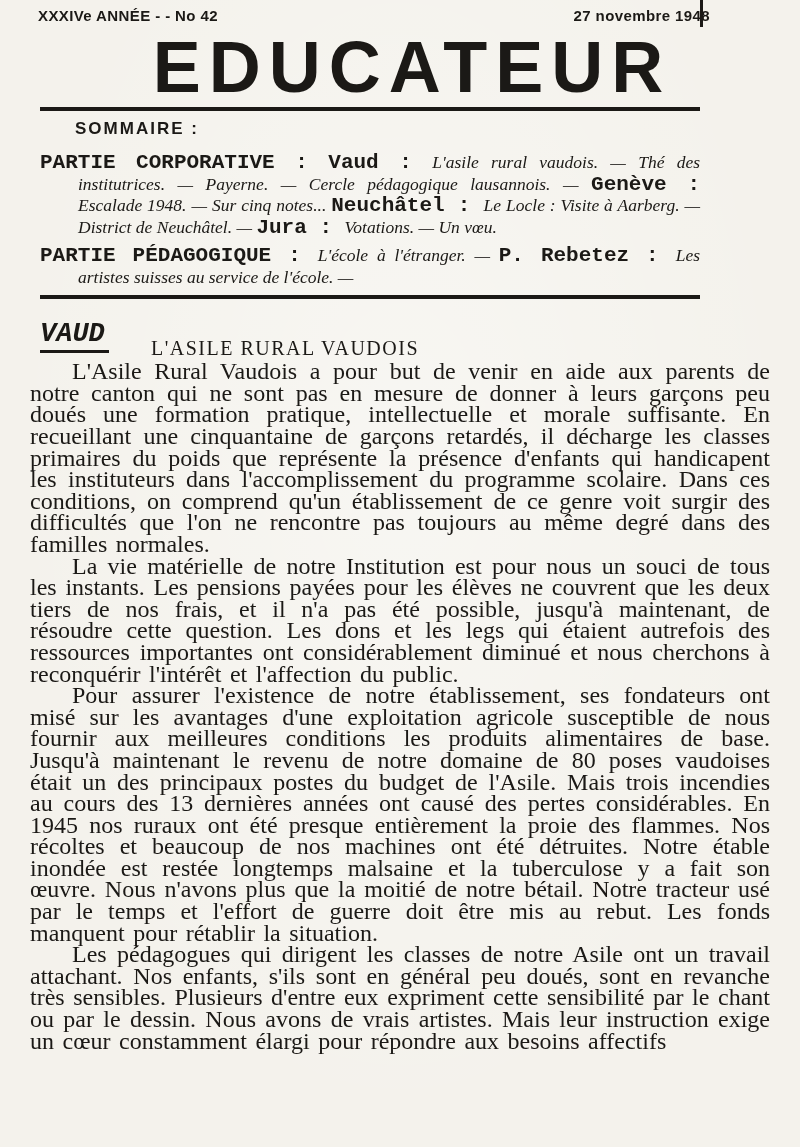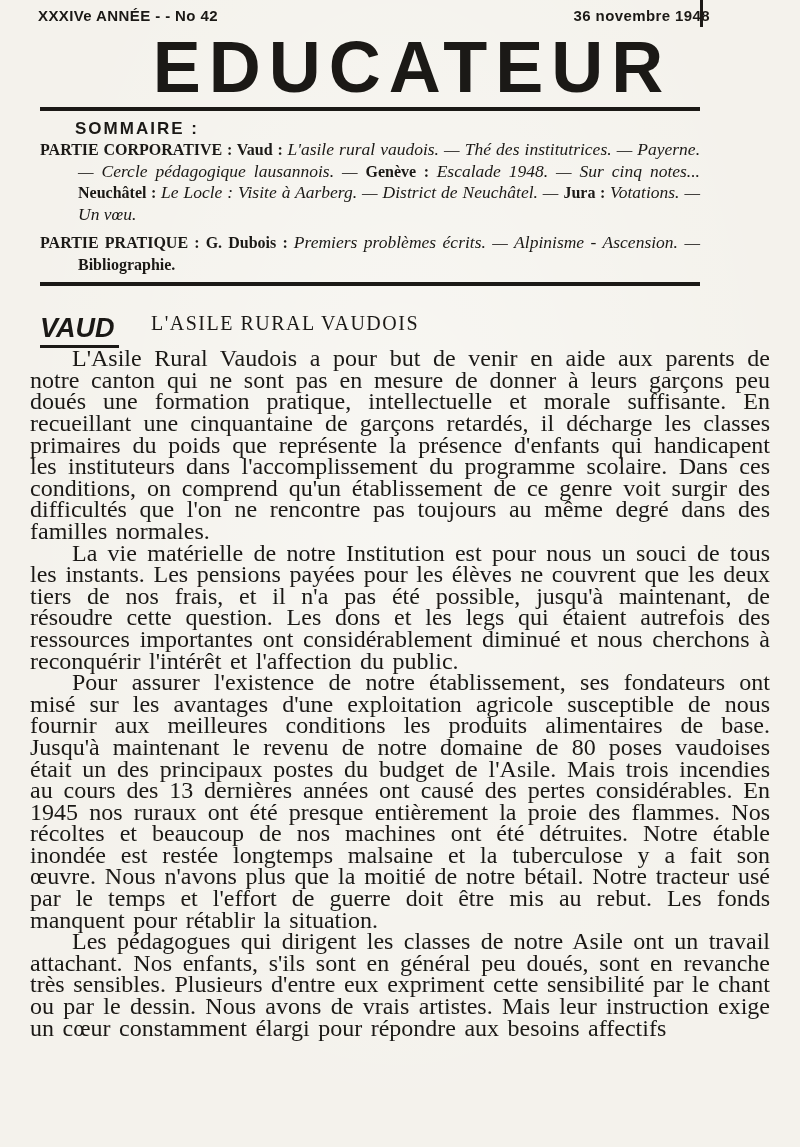--- a/index.html
+++ b/index.html
@@ -63,66 +63,66 @@
   }
   
   .sommaire{
     margin:8px 100px 7px 40px;
   }
   .sommaire-label{
     font-family:"Liberation Sans", sans-serif;
     font-weight:bold;
     font-size:17px;
     letter-spacing:2px;
-    margin:2px 0 0 35px;
+    margin:2px 0 13px 35px;
   }
   .sommaire-entry{
     padding-left:38px;
     text-indent:-38px;
     font-size:17.5px;
     line-height:21.5px;
     margin-bottom:7px;
     text-align:justify;
   }
   .sommaire-entry .bold{
-    font-family:Liberation Serif, serif;
+    font-family:Liberation Mono, monospace;
     font-weight:bold;
-    font-size:16px;
+    font-size:21px;
   }
   .sommaire-entry .italic{
     font-family:"Liberation Serif", serif;
     font-style:italic;
   }
   
   .section-title{
     margin:14px 0 0 40px;
     font-family:"Liberation Serif", serif;
     font-weight:bold;
     font-size:36px;
     letter-spacing:1px;
   }
   .article-head{
     position:relative;
     margin:18px 30px 0 40px;
     height:38px;
   }
   .region-label{
     position:absolute;
-    left:0; top:9px;
-    font-family:Liberation Sans, sans-serif;
+    left:0; top:2px;
+    font-family:Liberation Mono, monospace;
     font-weight:bold;
     font-style:italic;
     font-size:27px;
     border-bottom:3px solid #1b1916;
     padding:0 4px 1px 0;
   }
   .article-title{
     position:absolute;
     left:0; right:240px;
-    top:8px;
+    top:20px;
     text-align:center;
     font-size:20px;
     letter-spacing:1.5px;
   }
   
   .article-body{
     margin:6px 30px 0 30px;
     text-align:justify;
     font-size:24px;
     line-height:21.6px;
@@ -133,33 +133,33 @@
     text-indent:42px;
   }
 </style>
 </head>
 <body>
 
 <div class="page">
 
   <div class="topline">
     <span>XXXIVe ANNÉE - - No 42</span>
-    <span>36 novembre 1948</span>
+    <span>27 novembre 1948</span>
   </div>
   <div class="corner-tick"></div>
 
   <h1 class="masthead-title">EDUCATEUR</h1>
 
   <div class="rule"></div>
 
   <div class="sommaire">
     <div class="sommaire-label">SOMMAIRE :</div>
     <div id="sommaire-entries">
         <div class="sommaire-entry"><span class="bold">PARTIE CORPORATIVE : </span><span class="bold">Vaud : </span><span class="italic">L'asile rural vaudois. — Thé des institutrices. — Payerne. — Cercle pédagogique lausannois. — </span><span class="bold">Genève : </span><span class="italic">Escalade 1948. — Sur cinq notes... </span><span class="bold">Neuchâtel : </span><span class="italic">Le Locle : Visite à Aarberg. — District de Neuchâtel. — </span><span class="bold">Jura : </span><span class="italic">Votations. — Un vœu.</span></div>
-        <div class="sommaire-entry"><span class="bold">PARTIE PRATIQUE : </span><span class="bold">G. Dubois : </span><span class="italic">Premiers problèmes écrits. — Alpinisme - Ascension. — </span><span class="bold">Bibliographie.</span></div>
+        <div class="sommaire-entry"><span class="bold">PARTIE PÉDAGOGIQUE : </span><span class="italic">L'école à l'étranger. — </span><span class="bold">P. Rebetez : </span><span class="italic">Les artistes suisses au service de l'école. —</span></div>
       </div>
   </div>
 
   <div class="rule"></div>
 
 
   <div class="article-head">
     <span class="region-label">VAUD</span>
     <span class="article-title">L'ASILE RURAL VAUDOIS</span>
   </div>

